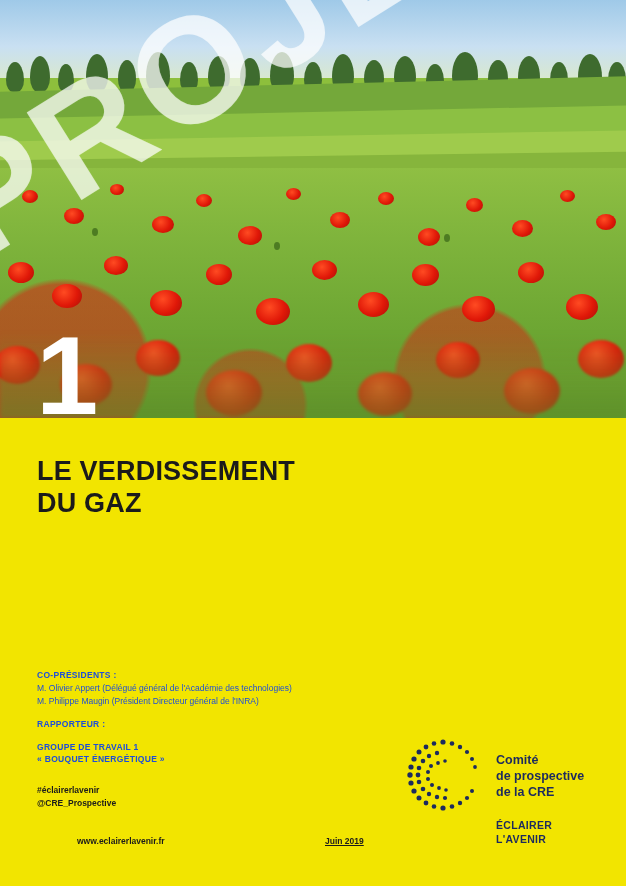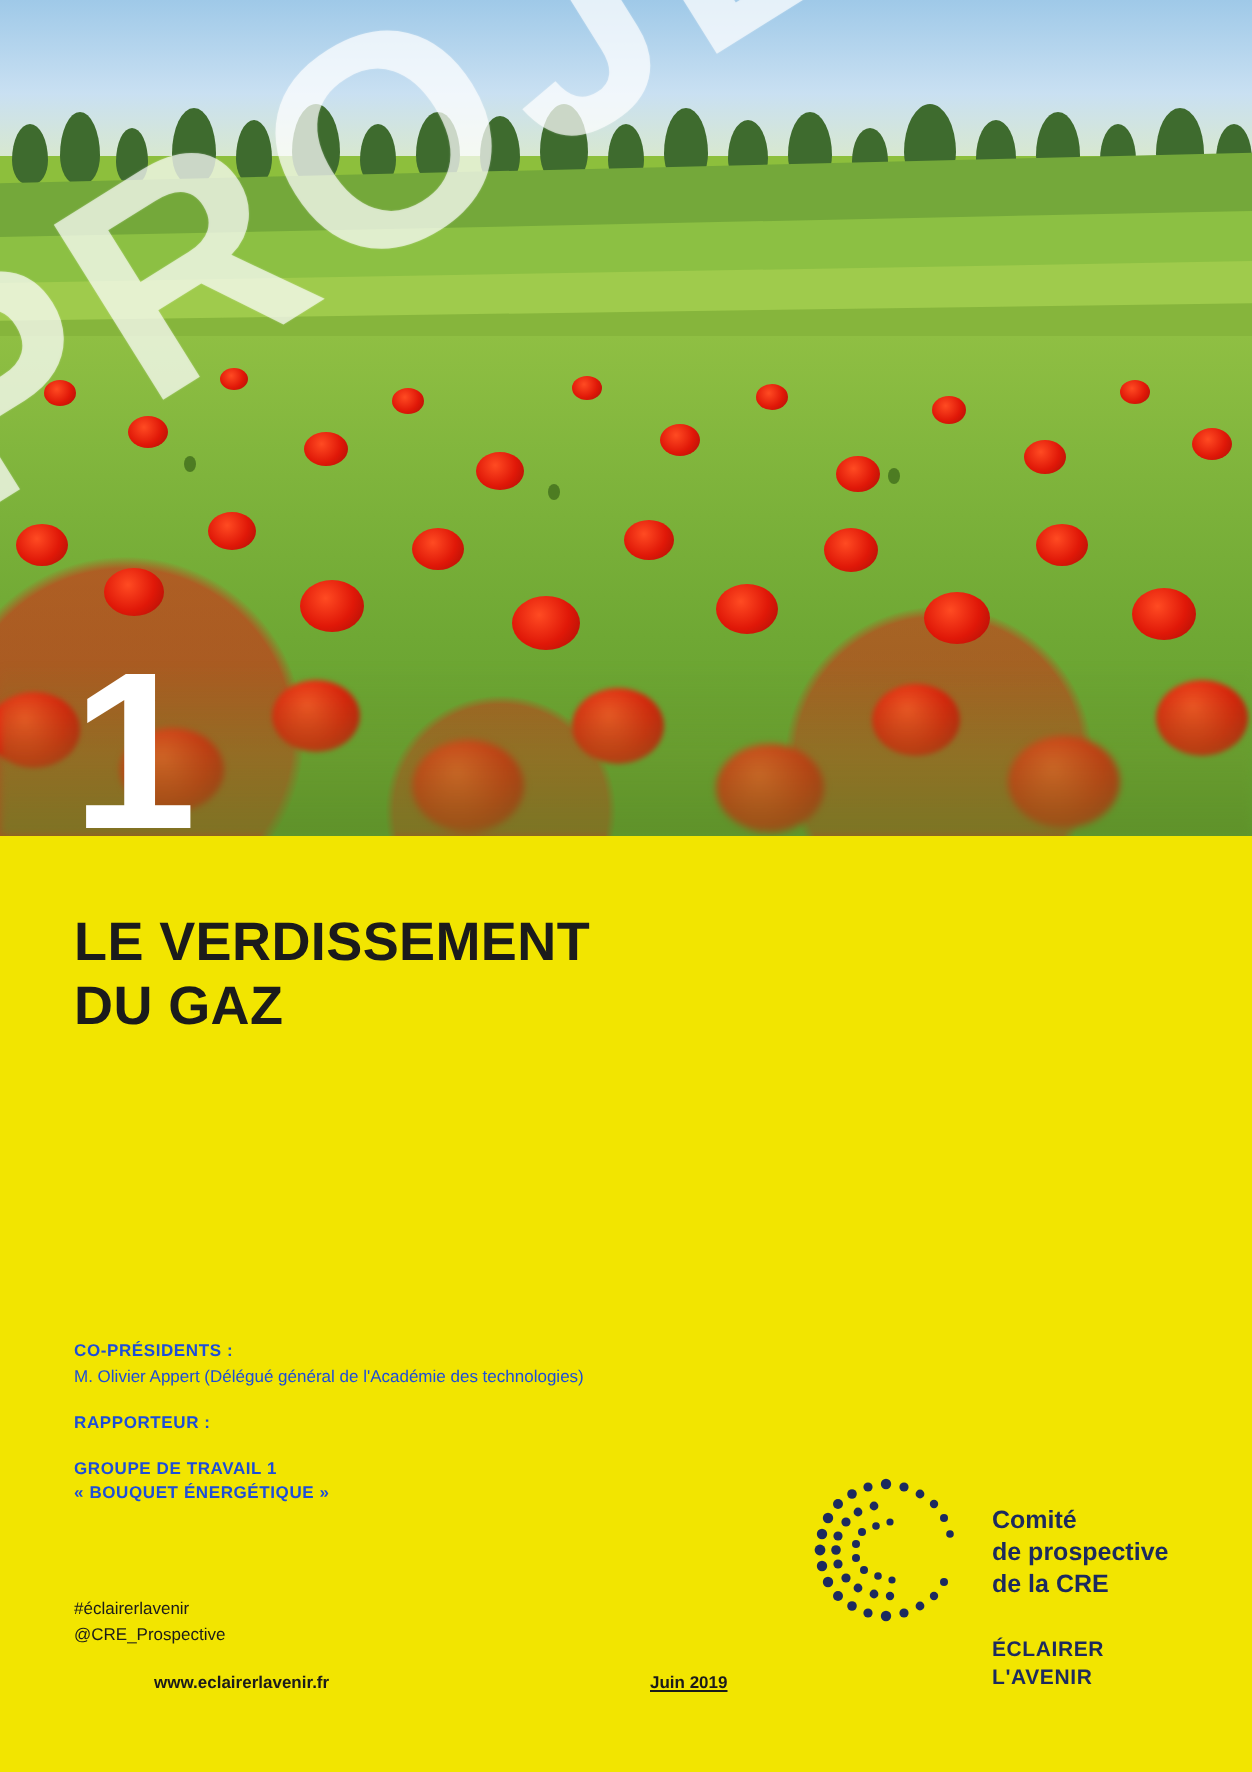--- a/index.html
+++ b/index.html
@@ -165,23 +165,23 @@
   .cred-line {
     font-size: 8.5px;
     font-weight: 400;
     line-height: 1.5;
   }
   .gap { height: 11px; }
 
   .social {
     position: absolute;
     left: 37px;
-    top: 380px;
+    top: 366px;
     font-size: 8.5px;
-    font-weight: 400;
+    font-weight: 700;
     line-height: 1.55;
     color: #1b1b1b;
   }
   .footer-row {
     position: absolute;
     left: 37px;
     top: 418px;
     width: 360px;
     font-size: 8.5px;
     font-weight: 700;
@@ -323,20 +323,21 @@
   <div class="body-area">
 
     <div class="title">
       <span>LE VERDISSEMENT</span>
       <span class="l2">DU GAZ</span>
     </div>
 
     <div class="credits">
       <div class="cred-head">CO-PRÉSIDENTS :</div>
       <div class="cred-line">M. Olivier Appert (Délégué général de l'Académie des technologies)</div>
+      <div class="cred-line">M. Philippe Maugin (Président Directeur général de l'INRA)</div>
       <div class="gap"></div>
       <div class="cred-head">RAPPORTEUR :</div>
       <div class="gap"></div>
       <div class="cred-head">GROUPE DE TRAVAIL 1</div>
       <div class="cred-head">« BOUQUET ÉNERGÉTIQUE »</div>
     </div>
 
     <div class="social">
       <div>#éclairerlavenir</div>
       <div>@CRE_Prospective</div>

